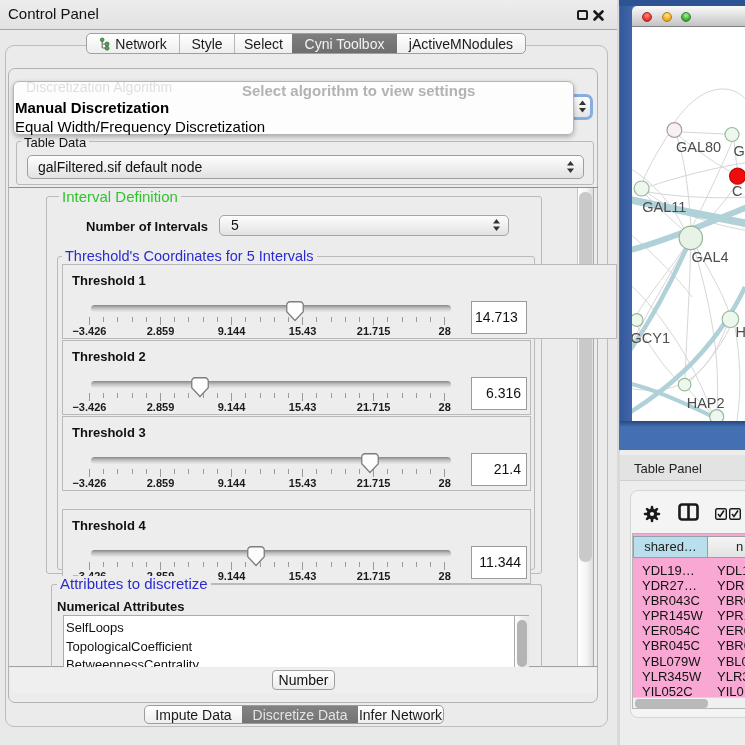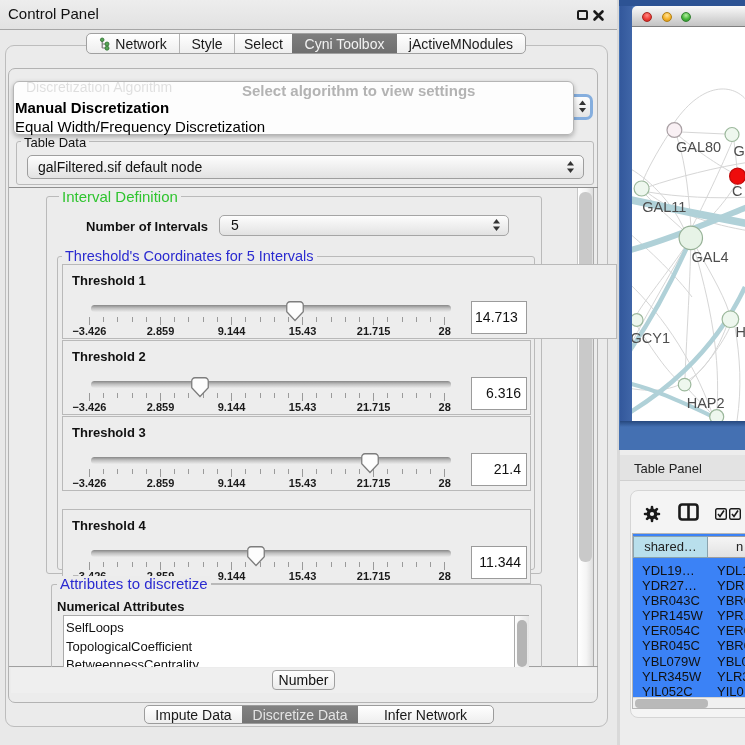--- a/index.html
+++ b/index.html
@@ -144,21 +144,21 @@
 <div class="abs" style="left:63px;top:615px;width:452px;height:52px;background:#fff;border:1px solid #ababab;border-bottom:none;font-size:13px;color:#111;overflow:hidden;">
  <div style="padding-left:2px;line-height:18.5px;padding-top:3px;">SelfLoops<br>TopologicalCoefficient<br>BetweennessCentrality</div>
 </div>
 <div class="abs" style="left:515px;top:615px;width:14px;height:52px;background:linear-gradient(90deg,#fdfdfd,#e6e6e6);border-top:1px solid #ababab;"></div>
 <div class="abs" style="left:517px;top:620px;width:10px;height:47px;background:#b4b4b4;border-radius:5px;"></div>
 
 <div class="abs" style="left:11px;top:668px;width:586px;height:25px;background:#efefef;"></div>
 
 <div class="abs" style="left:272px;top:670px;width:63px;height:20px;border:1px solid #9f9f9f;border-radius:4px;background:linear-gradient(#fefefe,#ececec);font-size:14px;color:#111;text-align:center;line-height:18px;">Number</div>
 
-<div class="abs" style="left:144px;top:705px;width:350px;height:19px;border:1px solid #9c9c9c;border-radius:5px;background:linear-gradient(#ffffff,#eeeeee);display:flex;font-size:14px;color:#1a1a1a;overflow:hidden;">
+<div class="abs" style="left:144px;top:705px;width:300px;height:19px;border:1px solid #9c9c9c;border-radius:5px;background:linear-gradient(#ffffff,#eeeeee);display:flex;font-size:14px;color:#1a1a1a;overflow:hidden;">
  <div style="width:97px;display:flex;align-items:center;justify-content:center;">Impute Data</div>
  <div style="width:116px;background:linear-gradient(#828282,#747474);color:#e4e4e4;display:flex;align-items:center;justify-content:center;">Discretize Data</div>
  <div style="flex:1;display:flex;align-items:center;justify-content:center;">Infer Network</div>
 </div>
 
 <div class="abs" style="left:13px;top:81px;width:561px;height:54px;background:rgba(255,255,255,0.86);border:1px solid #b5b5b5;border-radius:6px;box-shadow:0 2px 5px rgba(0,0,0,0.28);"></div>
 <div class="abs" style="left:242px;top:82px;font-size:15px;font-weight:bold;color:#b3b3b3;">Select algorithm to view settings</div>
 <div class="abs" style="left:15px;top:99px;font-size:15px;font-weight:bold;color:#000;">Manual Discretization</div>
 <div class="abs" style="left:15px;top:117.5px;font-size:15px;color:#000;">Equal Width/Frequency Discretization</div>
 
@@ -252,21 +252,21 @@
  <rect x="1.5" y="1.5" width="18" height="15" rx="2.5" fill="none" stroke="#1a1a1a" stroke-width="2.6"></rect>
  <path d="M10.5 1.5 V16.5" stroke="#1a1a1a" stroke-width="2.6"></path>
 </svg>
 <svg class="abs" style="left:715px;top:508px;" width="27" height="12" viewBox="0 0 27 12">
  <rect x="0.7" y="0.7" width="10.6" height="10.6" rx="1.5" fill="none" stroke="#1a1a1a" stroke-width="1.4"></rect>
  <path d="M3 6 L5 8.5 L9 2.5" stroke="#1a1a1a" stroke-width="1.6" fill="none"></path>
  <rect x="14.7" y="0.7" width="10.6" height="10.6" rx="1.5" fill="none" stroke="#1a1a1a" stroke-width="1.4"></rect>
  <path d="M17 6 L19 8.5 L23 2.5" stroke="#1a1a1a" stroke-width="1.6" fill="none"></path>
 </svg>
 
-<div class="abs" style="left:632px;top:533px;width:113px;height:176px;background:#3b82f6;border:1px solid #b5b5b5;border-right:none;overflow:hidden;">
+<div class="abs" style="left:632px;top:533px;width:113px;height:176px;background:#f9a8d4;border:1px solid #b5b5b5;border-right:none;overflow:hidden;">
  <div class="abs" style="left:0;top:2px;width:75px;height:22px;background:#b9dfec;border:1px solid #8aa3ad;font-size:13px;color:#222;text-align:center;line-height:20px;">shared…</div>
  <div class="abs" style="left:75px;top:2px;width:38px;height:22px;background:linear-gradient(#f5f5f5,#e2e2e2);border-top:1px solid #9e9e9e;border-bottom:1px solid #9e9e9e;font-size:13px;color:#222;padding-left:28px;line-height:20px;">n</div>
  <div class="abs" style="left:9px;top:29px;font-size:13px;color:#111;line-height:15.1px;white-space:pre;">YDL19…
 YDR27…
 YBR043C
 YPR145W
 YER054C
 YBR045C
 YBL079W
 YLR345W

